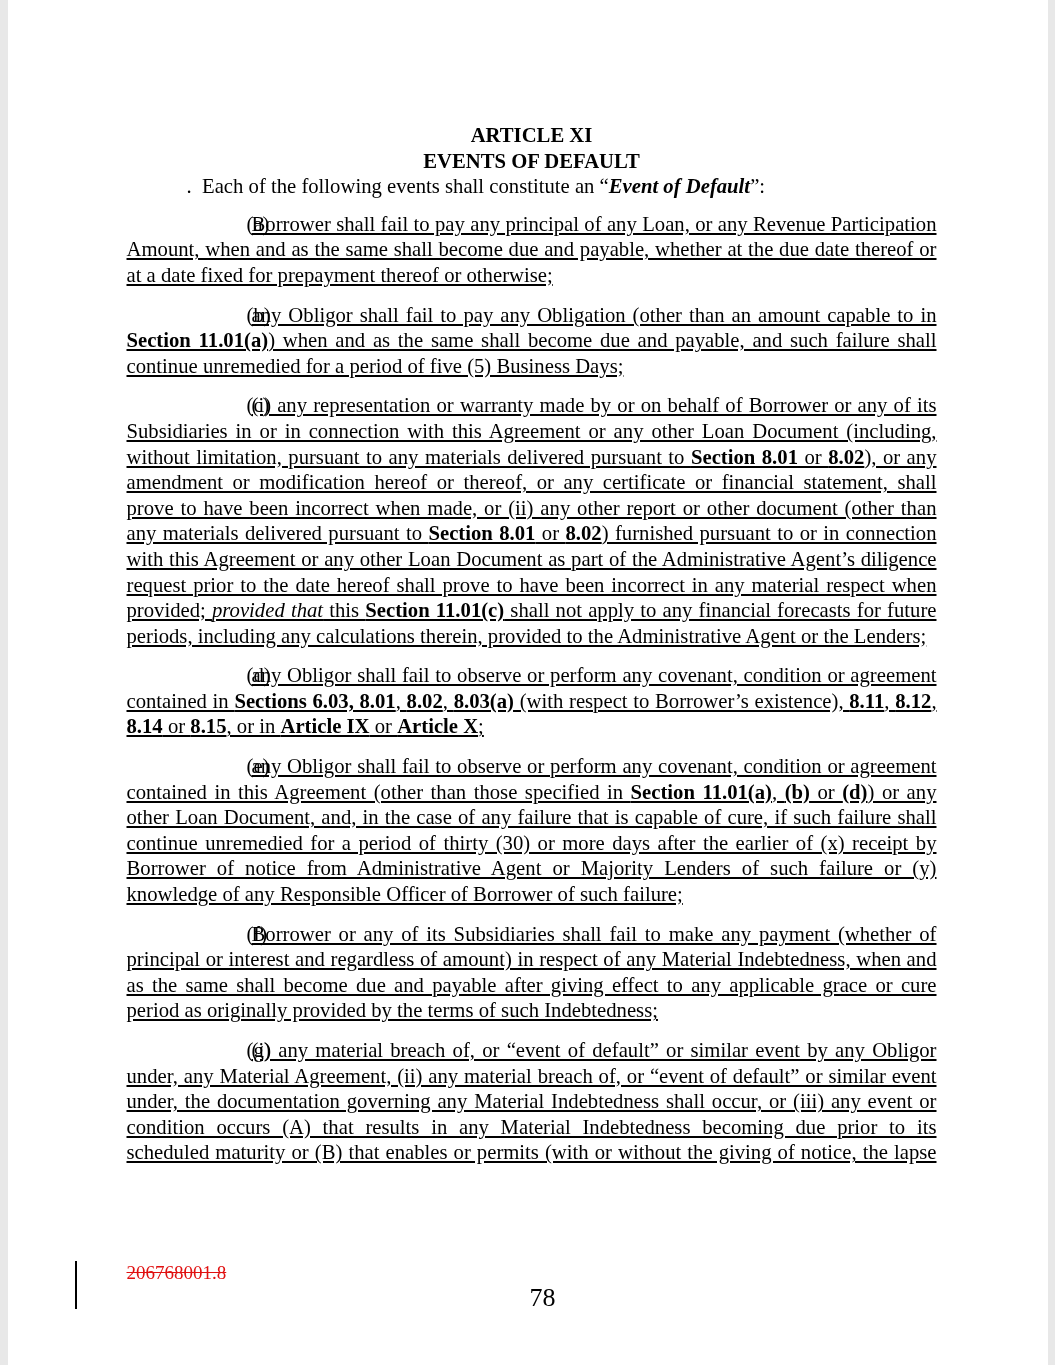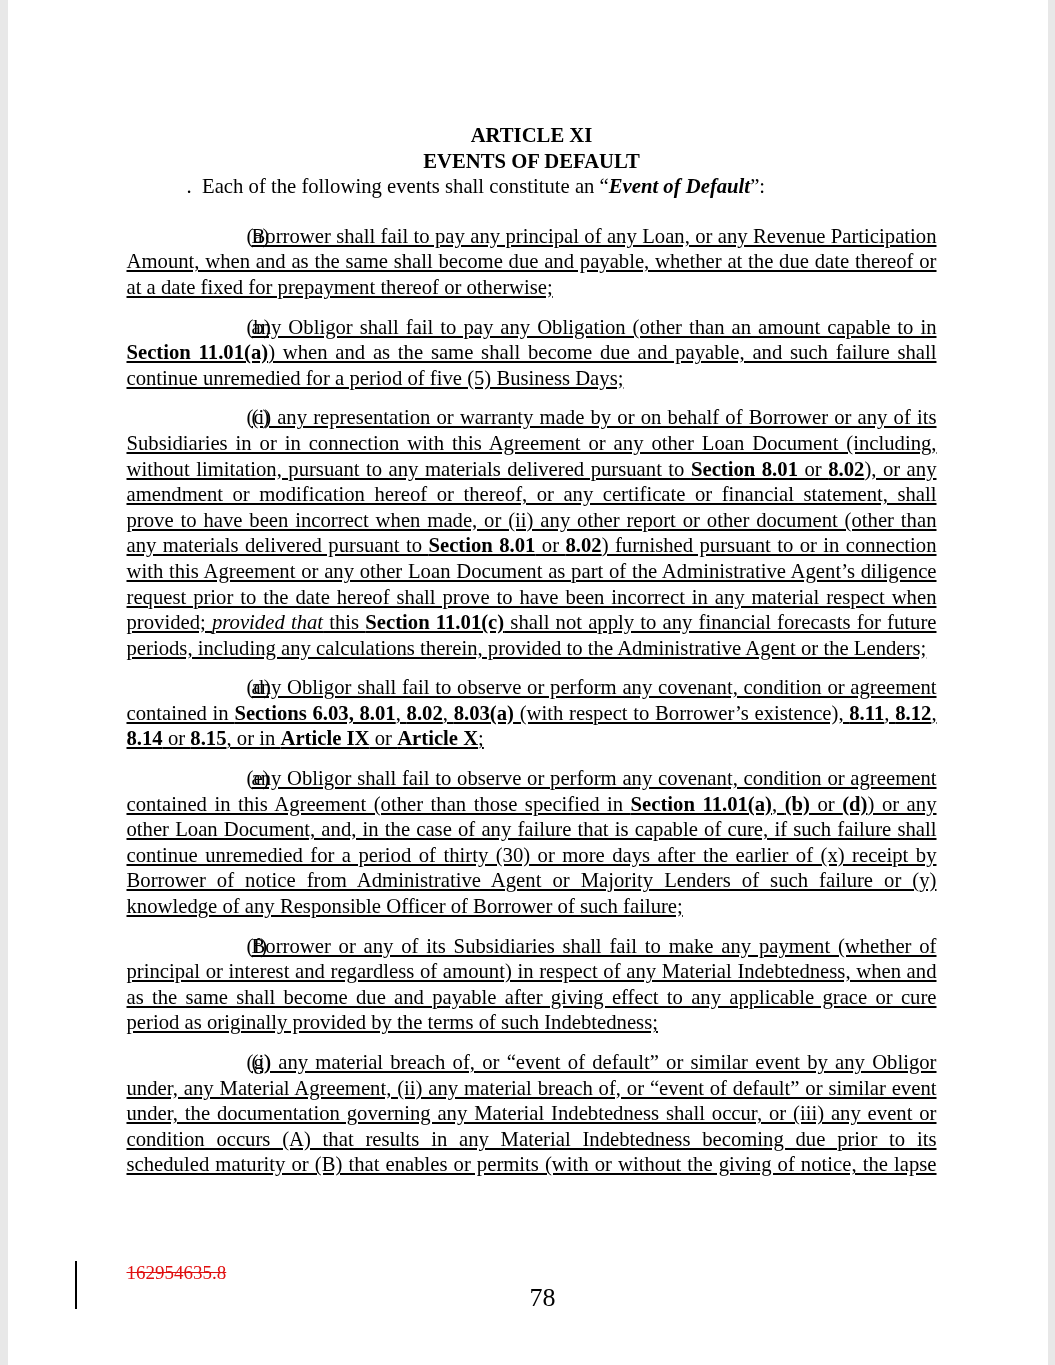--- a/index.html
+++ b/index.html
@@ -20,21 +20,21 @@
     width:810px;
   }
   .title { text-align:center; font-weight:bold; margin:0; }
   .sec-heading {
     font-weight:bold;
     text-indent:60px;
     margin:20px 0 18px 0;
   }
   .intro {
     text-indent:60px;
-    margin:0 0 24px 0;
+    margin:0 0 12px 0;
   }
   p.body {
     text-align:justify;
     text-indent:60px;
     margin:9px 0 14px 0;
     text-decoration:underline;
   }
   p.body.cont { text-align-last:justify; }
   .ptab { display:inline-block; width:65px; }
   .b { font-weight:bold; }
@@ -78,17 +78,17 @@
         <p class="body"><span class="ptab">(b)</span><span>any Obligor shall fail to pay any Obligation (other than an amount capable to in </span><span class="b">Section 11.01(a)</span><span>) when and as the same shall become due and payable, and such failure shall continue unremedied for a period of five (5) Business Days;</span></p>
         <p class="body"><span class="ptab">(c)</span><span>(i) any representation or warranty made by or on behalf of Borrower or any of its Subsidiaries in or in connection with this Agreement or any other Loan Document (including, without limitation, pursuant to any materials delivered pursuant to </span><span class="b">Section 8.01</span><span> or </span><span class="b">8.02</span><span>), or any amendment or modification hereof or thereof, or any certificate or financial statement, shall prove to have been incorrect when made, or (ii) any other report or other document (other than any materials delivered pursuant to </span><span class="b">Section 8.01</span><span> or </span><span class="b">8.02</span><span>) furnished pursuant to or in connection with this Agreement or any other Loan Document as part of the Administrative Agent’s diligence request prior to the date hereof shall prove to have been incorrect in any material respect when provided; </span><span class="i">provided that</span><span> this </span><span class="b">Section 11.01(c)</span><span> shall not apply to any financial forecasts for future periods, including any calculations therein, provided to the Administrative Agent or the Lenders;</span></p>
         <p class="body"><span class="ptab">(d)</span><span>any Obligor shall fail to observe or perform any covenant, condition or agreement contained in </span><span class="b">Sections 6.03, 8.01</span><span>, </span><span class="b">8.02</span><span>, </span><span class="b">8.03(a)</span><span> (with respect to Borrower’s existence), </span><span class="b">8.11</span><span>, </span><span class="b">8.12</span><span>, </span><span class="b">8.14</span><span> or </span><span class="b">8.15</span><span>, or in </span><span class="b">Article IX</span><span> or </span><span class="b">Article X</span><span>;</span></p>
         <p class="body"><span class="ptab">(e)</span><span>any Obligor shall fail to observe or perform any covenant, condition or agreement contained in this Agreement (other than those specified in </span><span class="b">Section 11.01(a)</span><span>, </span><span class="b">(b)</span><span> or </span><span class="b">(d)</span><span>) or any other Loan Document, and, in the case of any failure that is capable of cure, if such failure shall continue unremedied for a period of thirty (30) or more days after the earlier of (x) receipt by Borrower of notice from Administrative Agent or Majority Lenders of such failure or (y) knowledge of any Responsible Officer of Borrower of such failure;</span></p>
         <p class="body"><span class="ptab">(f)</span><span>Borrower or any of its Subsidiaries shall fail to make any payment (whether of principal or interest and regardless of amount) in respect of any Material Indebtedness, when and as the same shall become due and payable after giving effect to any applicable grace or cure period as originally provided by the terms of such Indebtedness;</span></p>
         <p class="body cont"><span class="ptab">(g)</span><span>(i) any material breach of, or “event of default” or similar event by any Obligor under, any Material Agreement, (ii) any material breach of, or “event of default” or similar event under, the documentation governing any Material Indebtedness shall occur, or (iii) any event or condition occurs (A) that results in any Material Indebtedness becoming due prior to its scheduled maturity or (B) that enables or permits (with or without the giving of notice, the lapse</span></p>
       </div>
   </div>
 
   <div class="footer">
-    <div class="doc-num-deleted">162954635.8</div>
+    <div class="doc-num-deleted">206768001.8</div>
   </div>
   <div class="page-number">78</div>
   <div class="change-bar"></div>
 </div>
 
 </body></html>

